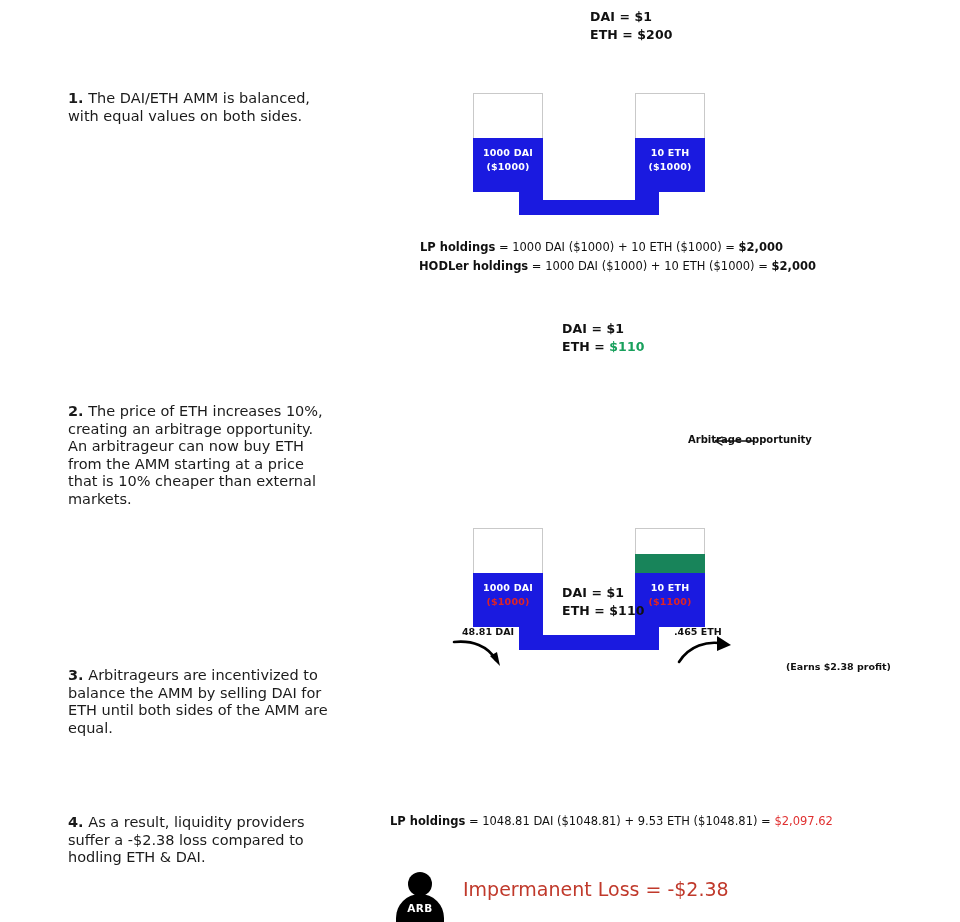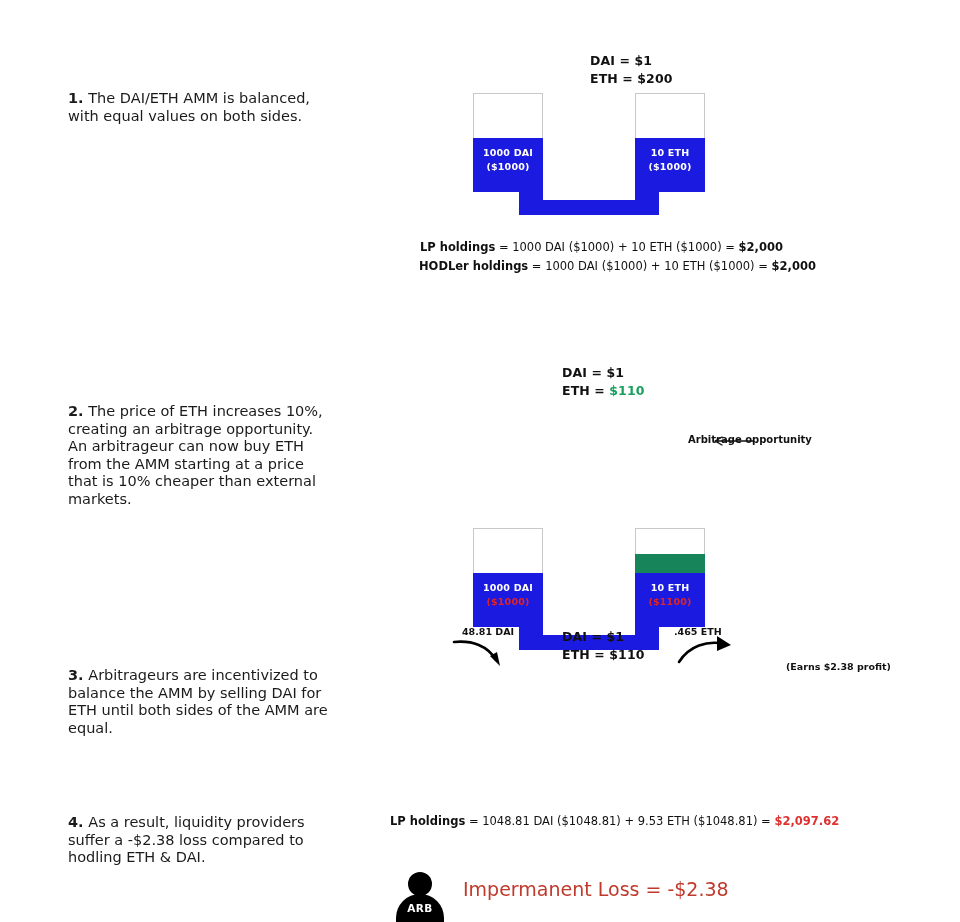--- a/index.html
+++ b/index.html
@@ -5,21 +5,21 @@
   html,body{margin:0;padding:0;}
   body{
     width:960px;height:922px;background:#ffffff;
     font-family:"DejaVu Sans","Liberation Sans",sans-serif;
     color:#111111;position:relative;overflow:hidden;
   }
   .page{position:relative;width:960px;height:922px;}
   .abs{position:absolute;}
 
   
-  .price-block{font-size:12.5px;font-weight:bold;line-height:18px;letter-spacing:.1px;margin-top:44px;}
+  .price-block{font-size:12.5px;font-weight:bold;line-height:18px;letter-spacing:.1px;}
   .price-row{white-space:nowrap;}
   .price-green{color:#18a05c;}
 
   
   .step-text{
     font-size:14.5px;line-height:17.5px;color:#1b1b1b;
     font-family:"DejaVu Sans","Liberation Sans",sans-serif;
     width:265px;
   }
   .step-text b{font-weight:bold;}
@@ -38,21 +38,21 @@
   }
   .tank-label .red{color:#e02424;}
 
   
   .holdings{
     font-size:11.5px;line-height:19px;white-space:nowrap;
     font-family:"DejaVu Sans","Liberation Sans",sans-serif;
   }
   .holdings .lbl{font-weight:bold;}
   .holdings .tot{font-weight:bold;}
-  .tot-red{color:#e03131;font-weight:bold;}
+  .tot-red{color:#e03131;font-weight:normal;}
   .tot-green{color:#17a05c;font-weight:bold;}
 
   
   .annot{
     font-size:10px;font-weight:bold;white-space:nowrap;color:#111;
   }
 
   
   .arb{position:relative;width:48px;height:56px;}
   .arb-head{

